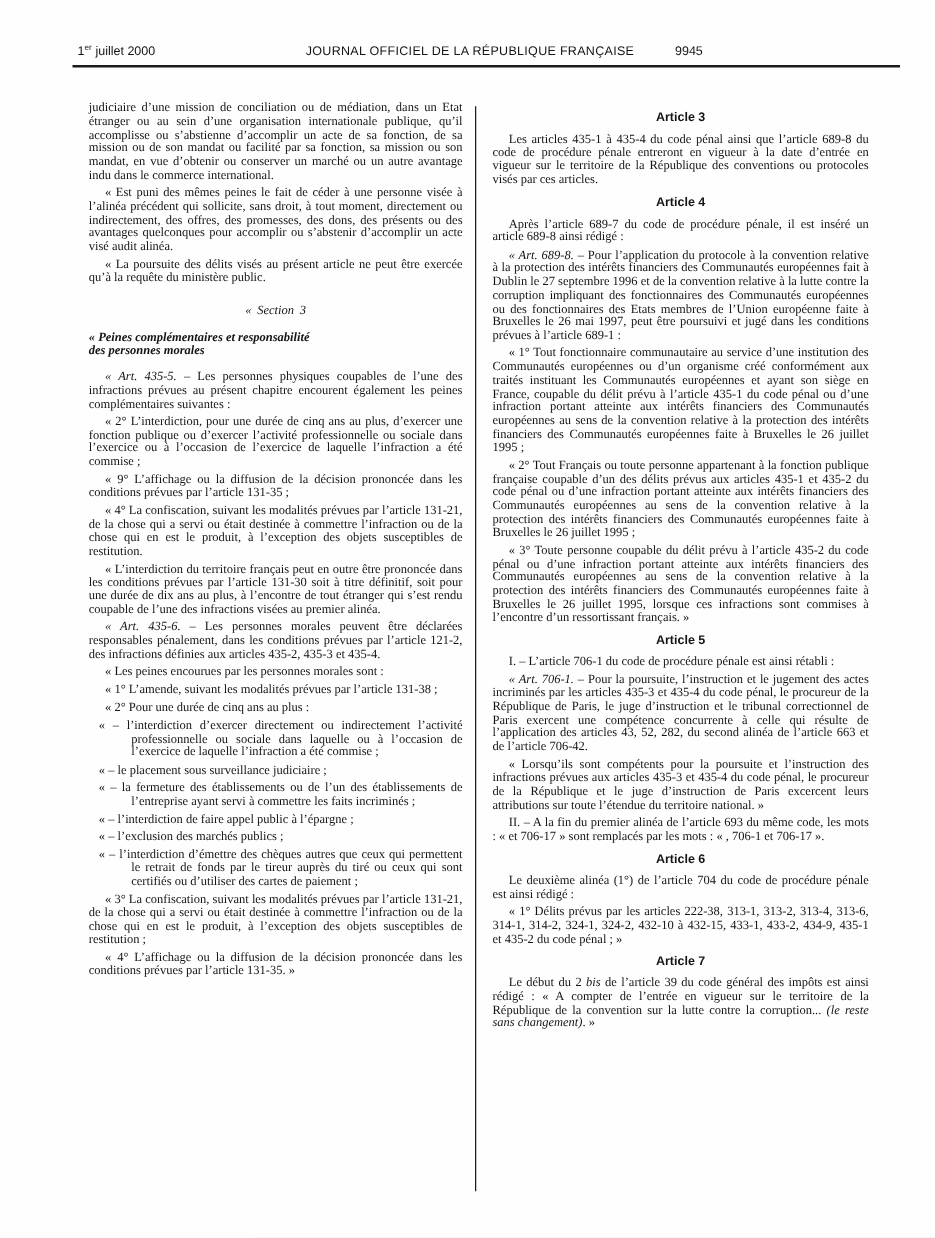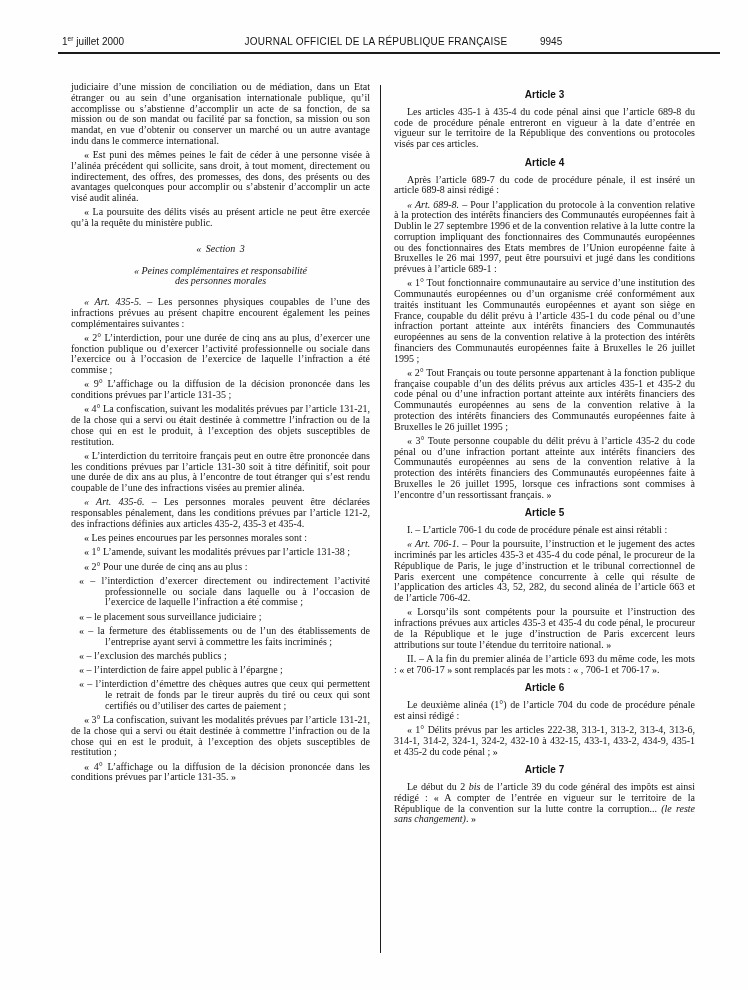--- a/index.html
+++ b/index.html
@@ -24,21 +24,21 @@
   .colR{width:301px;}
   .divider{width:1px;background:#1c1c1c;margin:3px 13px 0 10px;height:868px;flex:none;}
   .blk{
     font-size:10px;line-height:10.75px;text-align:justify;
     margin:0 0 3.5px;hyphens:auto;-webkit-hyphens:auto;
   }
   .p{text-indent:13px;}
   .pfirst{text-indent:0;}
   .section{text-align:center;font-style:italic;margin:15px 0 11px;text-indent:0;word-spacing:2px;}
   .section-sub{
-    text-align:center;font-style:italic;font-weight:400;
+    text-align:left;font-style:italic;font-weight:700;
     white-space:pre-line;margin:0 0 10px;text-indent:0;
   }
   .art{
     text-align:center;font-family:"Liberation Sans",sans-serif;
     font-weight:700;font-size:10px;margin:8px 0 6px;text-indent:0;text-align:center;
   }
   .dash{margin-left:8px;padding-left:26px;text-indent:-26px;}
   .it{font-style:italic;}
 </style>
 </head>
@@ -67,22 +67,22 @@
         <div class="blk p">« 9° L’affichage ou la diffusion de la décision prononcée dans les conditions prévues par l’article 131-35 ;</div>
         <div class="blk p">« 4° La confiscation, suivant les modalités prévues par l’article 131-21, de la chose qui a servi ou était destinée à commettre l’infraction ou de la chose qui en est le produit, à l’exception des objets susceptibles de restitution.</div>
         <div class="blk p">« L’interdiction du territoire français peut en outre être prononcée dans les conditions prévues par l’article 131-30 soit à titre définitif, soit pour une durée de dix ans au plus, à l’encontre de tout étranger qui s’est rendu coupable de l’une des infractions visées au premier alinéa.</div>
         <div class="blk p"><span class="it">« Art. 435-6.</span><span> – Les personnes morales peuvent être déclarées responsables pénalement, dans les conditions prévues par l’article 121-2, des infractions définies aux articles 435-2, 435-3 et 435-4.</span></div>
         <div class="blk p">« Les peines encourues par les personnes morales sont :</div>
         <div class="blk p">« 1° L’amende, suivant les modalités prévues par l’article 131-38 ;</div>
         <div class="blk p">« 2° Pour une durée de cinq ans au plus :</div>
         <div class="blk dash">« – l’interdiction d’exercer directement ou indirectement l’activité professionnelle ou sociale dans laquelle ou à l’occasion de l’exercice de laquelle l’infraction a été commise ;</div>
         <div class="blk dash">« – le placement sous surveillance judiciaire ;</div>
         <div class="blk dash">« – la fermeture des établissements ou de l’un des établissements de l’entreprise ayant servi à commettre les faits incriminés ;</div>
+        <div class="blk dash">« – l’interdiction de faire appel public à l’épargne ;</div>
         <div class="blk dash">« – l’exclusion des marchés publics ;</div>
-        <div class="blk dash">« – l’interdiction de faire appel public à l’épargne ;</div>
         <div class="blk dash">« – l’interdiction d’émettre des chèques autres que ceux qui permettent le retrait de fonds par le tireur auprès du tiré ou ceux qui sont certifiés ou d’utiliser des cartes de paiement ;</div>
         <div class="blk p">« 3° La confiscation, suivant les modalités prévues par l’article 131-21, de la chose qui a servi ou était destinée à commettre l’infraction ou de la chose qui en est le produit, à l’exception des objets susceptibles de restitution ;</div>
         <div class="blk p">« 4° L’affichage ou la diffusion de la décision prononcée dans les conditions prévues par l’article 131-35. »</div>
       </div>
     <div class="divider"></div>
     <div class="colR">
         <div class="blk art">Article 3</div>
         <div class="blk p">Les articles 435-1 à 435-4 du code pénal ainsi que l’article 689-8 du code de procédure pénale entreront en vigueur à la date d’entrée en vigueur sur le territoire de la République des conventions ou protocoles visés par ces articles.</div>
         <div class="blk art">Article 4</div>
         <div class="blk p">Après l’article 689-7 du code de procédure pénale, il est inséré un article 689-8 ainsi rédigé :</div>

